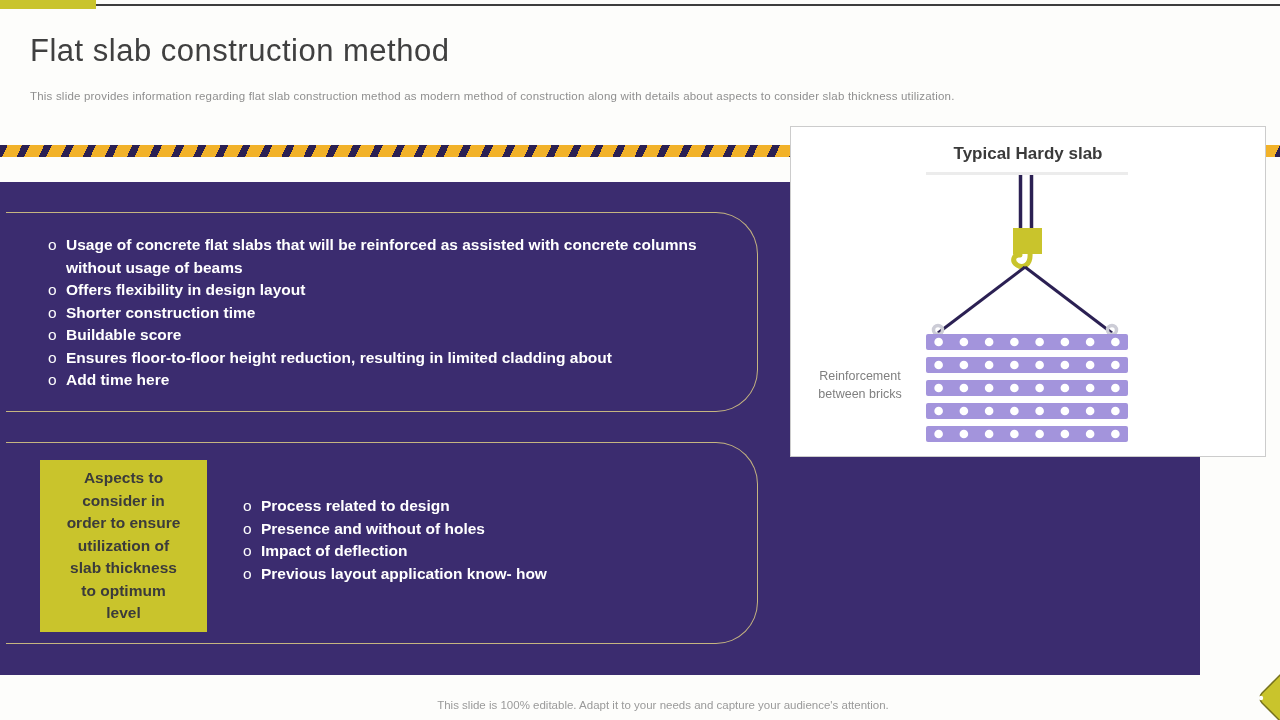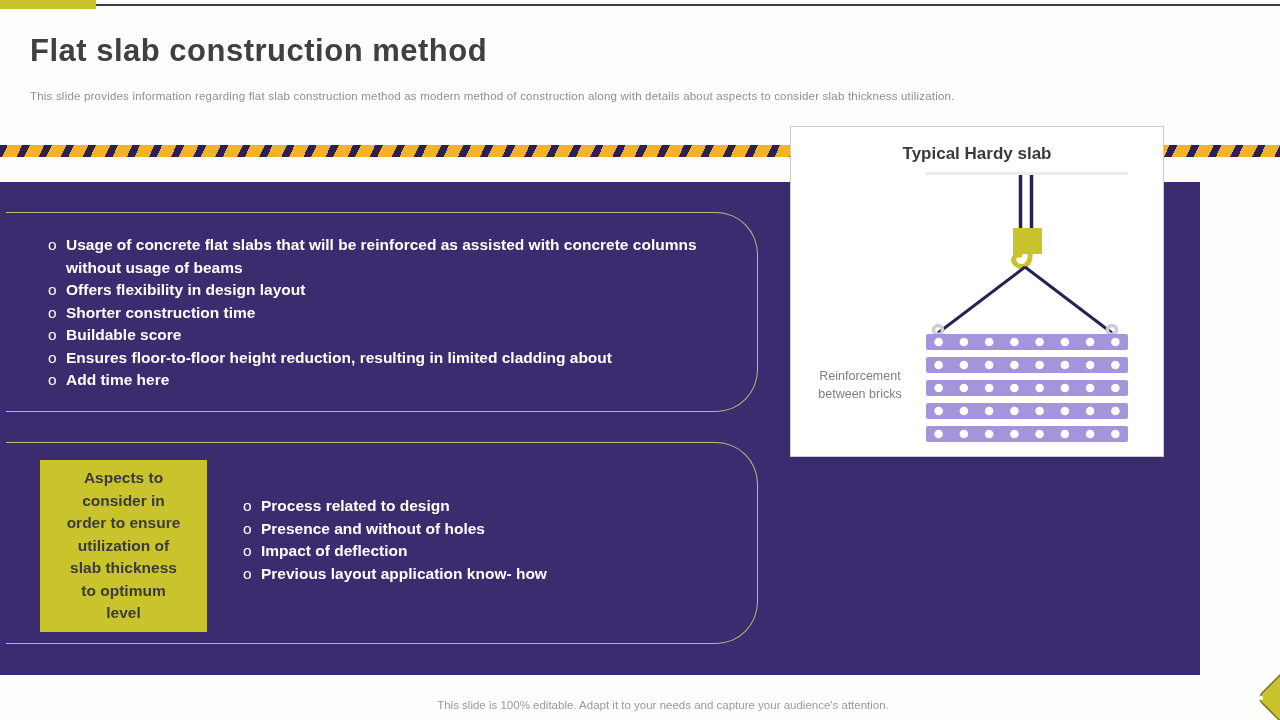--- a/index.html
+++ b/index.html
@@ -4,21 +4,21 @@
 <style>
   * { margin:0; padding:0; box-sizing:border-box; }
   html,body { width:1280px; height:720px; overflow:hidden; background:#fdfdfb;
               font-family:"Liberation Sans", sans-serif; position:relative; }
 
   
   .top-bar    { position:absolute; left:0; top:0; width:96px; height:9px; background:#c9c42c; }
   .top-line   { position:absolute; left:96px; top:4px; width:1184px; height:2px; background:#3d3d3d; }
 
   
-  .title      { position:absolute; left:30px; top:33px; font-size:31px; font-weight:700;
+  .title      { position:absolute; left:30px; top:33px; font-size:31px; font-weight:400;
                 color:#404040; letter-spacing:0.5px;text-align:right; }
   .subtitle   { position:absolute; left:30px; top:90px; width:960px; font-size:11.5px;
                 color:#8f8f8f; letter-spacing:0.2px; }
 
   
   .stripe     { position:absolute; left:0; top:145px; width:1280px; height:12px;
                 background:repeating-linear-gradient(115deg,
                   #2b2053 0px, #2b2053 7px, #f2b229 7px, #f2b229 20px); }
 
   
@@ -36,21 +36,21 @@
 
   .box1-bullets { position:absolute; left:42px; top:21px; right:52px; }
   .box2-bullets { position:absolute; left:237px; top:52px; right:40px; }
 
   .aspects-box { position:absolute; left:34px; top:17px; width:167px; height:172px;
                  background:#c9c42c; display:flex; align-items:center; justify-content:center;
                  text-align:center; color:#3b3b3b; font-size:15.5px; font-weight:700;
                  line-height:22.5px; padding:6px 22px; }
 
   
-  .card       { position:absolute; left:790px; top:126px; width:374px; height:331px;
+  .card       { position:absolute; left:790px; top:126px; width:476px; height:331px;
                 background:#ffffff; border:1px solid #cccccc; }
   .card-title { position:absolute; left:0; top:17px; width:100%; text-align:center;
                 font-size:17px; font-weight:700; color:#3a3a3a; }
   .card-rule  { position:absolute; left:135px; top:45px; width:202px; height:3px; background:#ececec; }
   .crane-svg  { position:absolute; left:0; top:0; width:467px; height:331px; }
   .diag-label { position:absolute; text-align:center; color:#7f7f7f; font-size:12.5px;
                 line-height:18px; }
   .label-left  { left:14px;  top:240px; width:110px; }
   .label-right { left:346px; top:232px; width:110px; }
   .footer     { position:absolute; left:0; top:699px; width:1326px; text-align:center;

